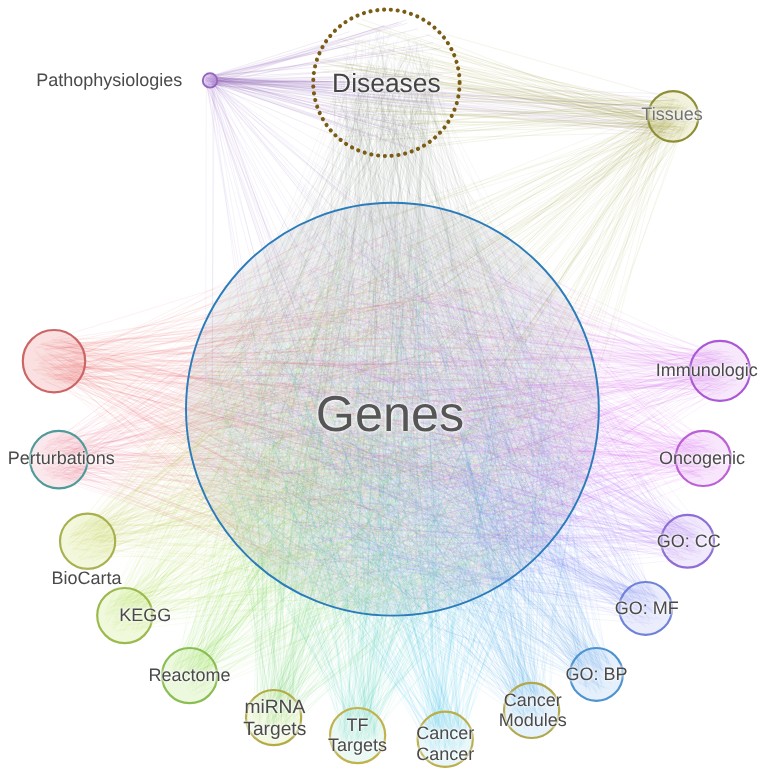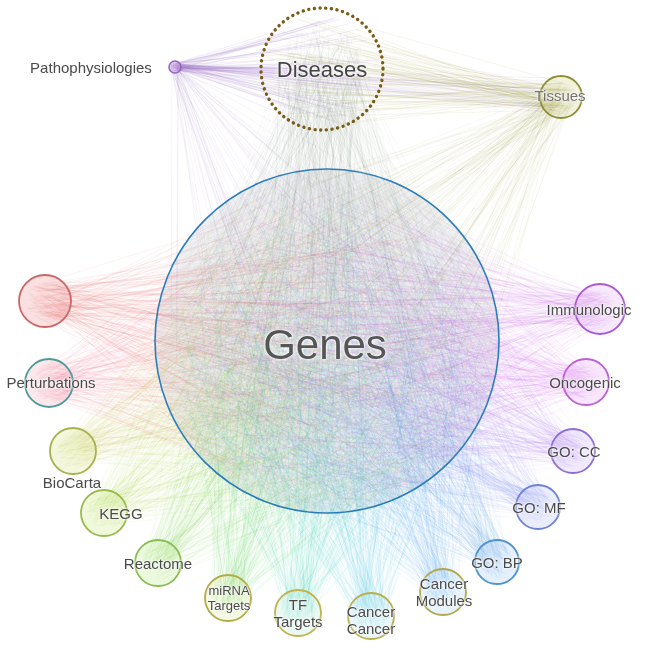--- a/index.html
+++ b/index.html
@@ -2799,21 +2799,21 @@
       </div>
       <div class="node-label" style="left: 72px; top: 451px; font-size: 15px; color: rgb(74, 74, 74); margin-top: 32px;">
         <div>BioCarta</div>
       </div>
       <div class="node-label" style="left: 103px; top: 514px; font-size: 15px; color: rgb(74, 74, 74); padding-left: 36px;">
         <div>KEGG</div>
       </div>
       <div class="node-label" style="left: 158px; top: 564px; font-size: 15px; color: rgb(74, 74, 74);">
         <div>Reactome</div>
       </div>
-      <div class="node-label" style="left: 229px; top: 599px; font-size: 13px; color: rgb(74, 74, 74);">
+      <div class="node-label" style="left: 229px; top: 599px; font-size: 16px; color: rgb(74, 74, 74);">
         <div>miRNA</div>
         <div>Targets</div>
       </div>
       <div class="node-label" style="left: 298px; top: 614px; font-size: 15px; color: rgb(74, 74, 74);">
         <div>TF</div>
         <div>Targets</div>
       </div>
       <div class="node-label" style="left: 371px; top: 621px; font-size: 15px; color: rgb(74, 74, 74);">
         <div>Cancer</div>
         <div>Cancer</div>

